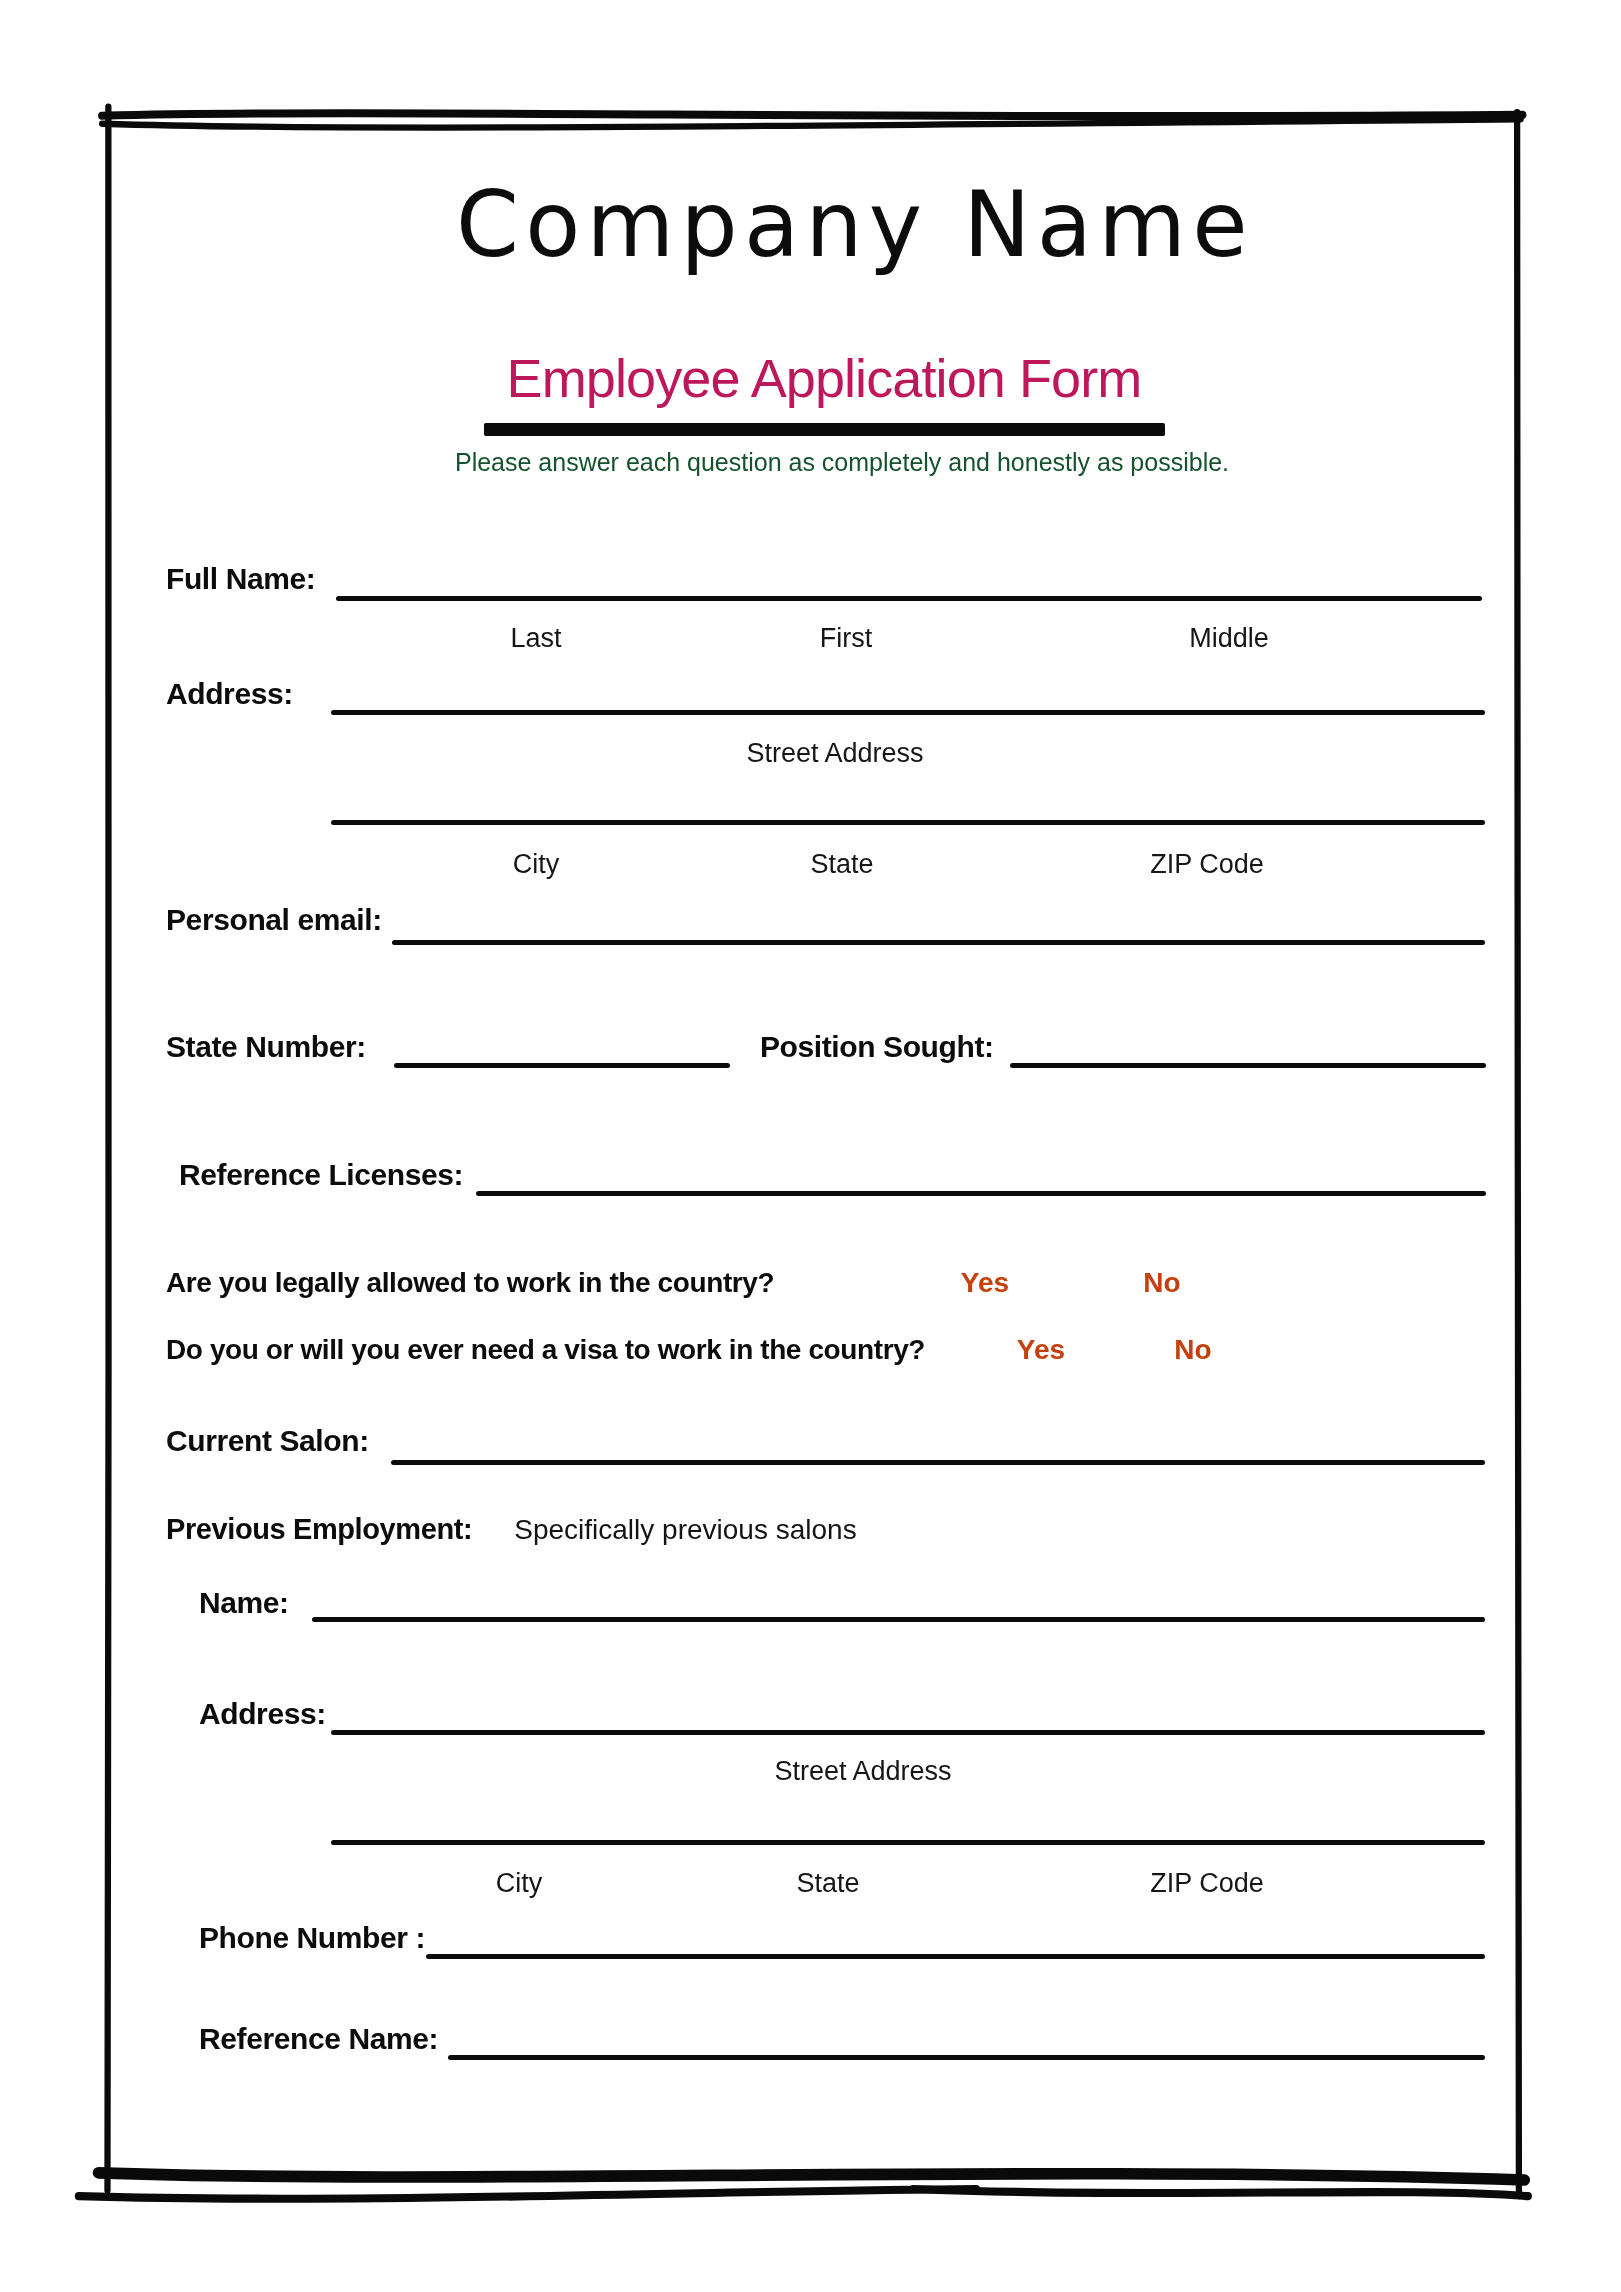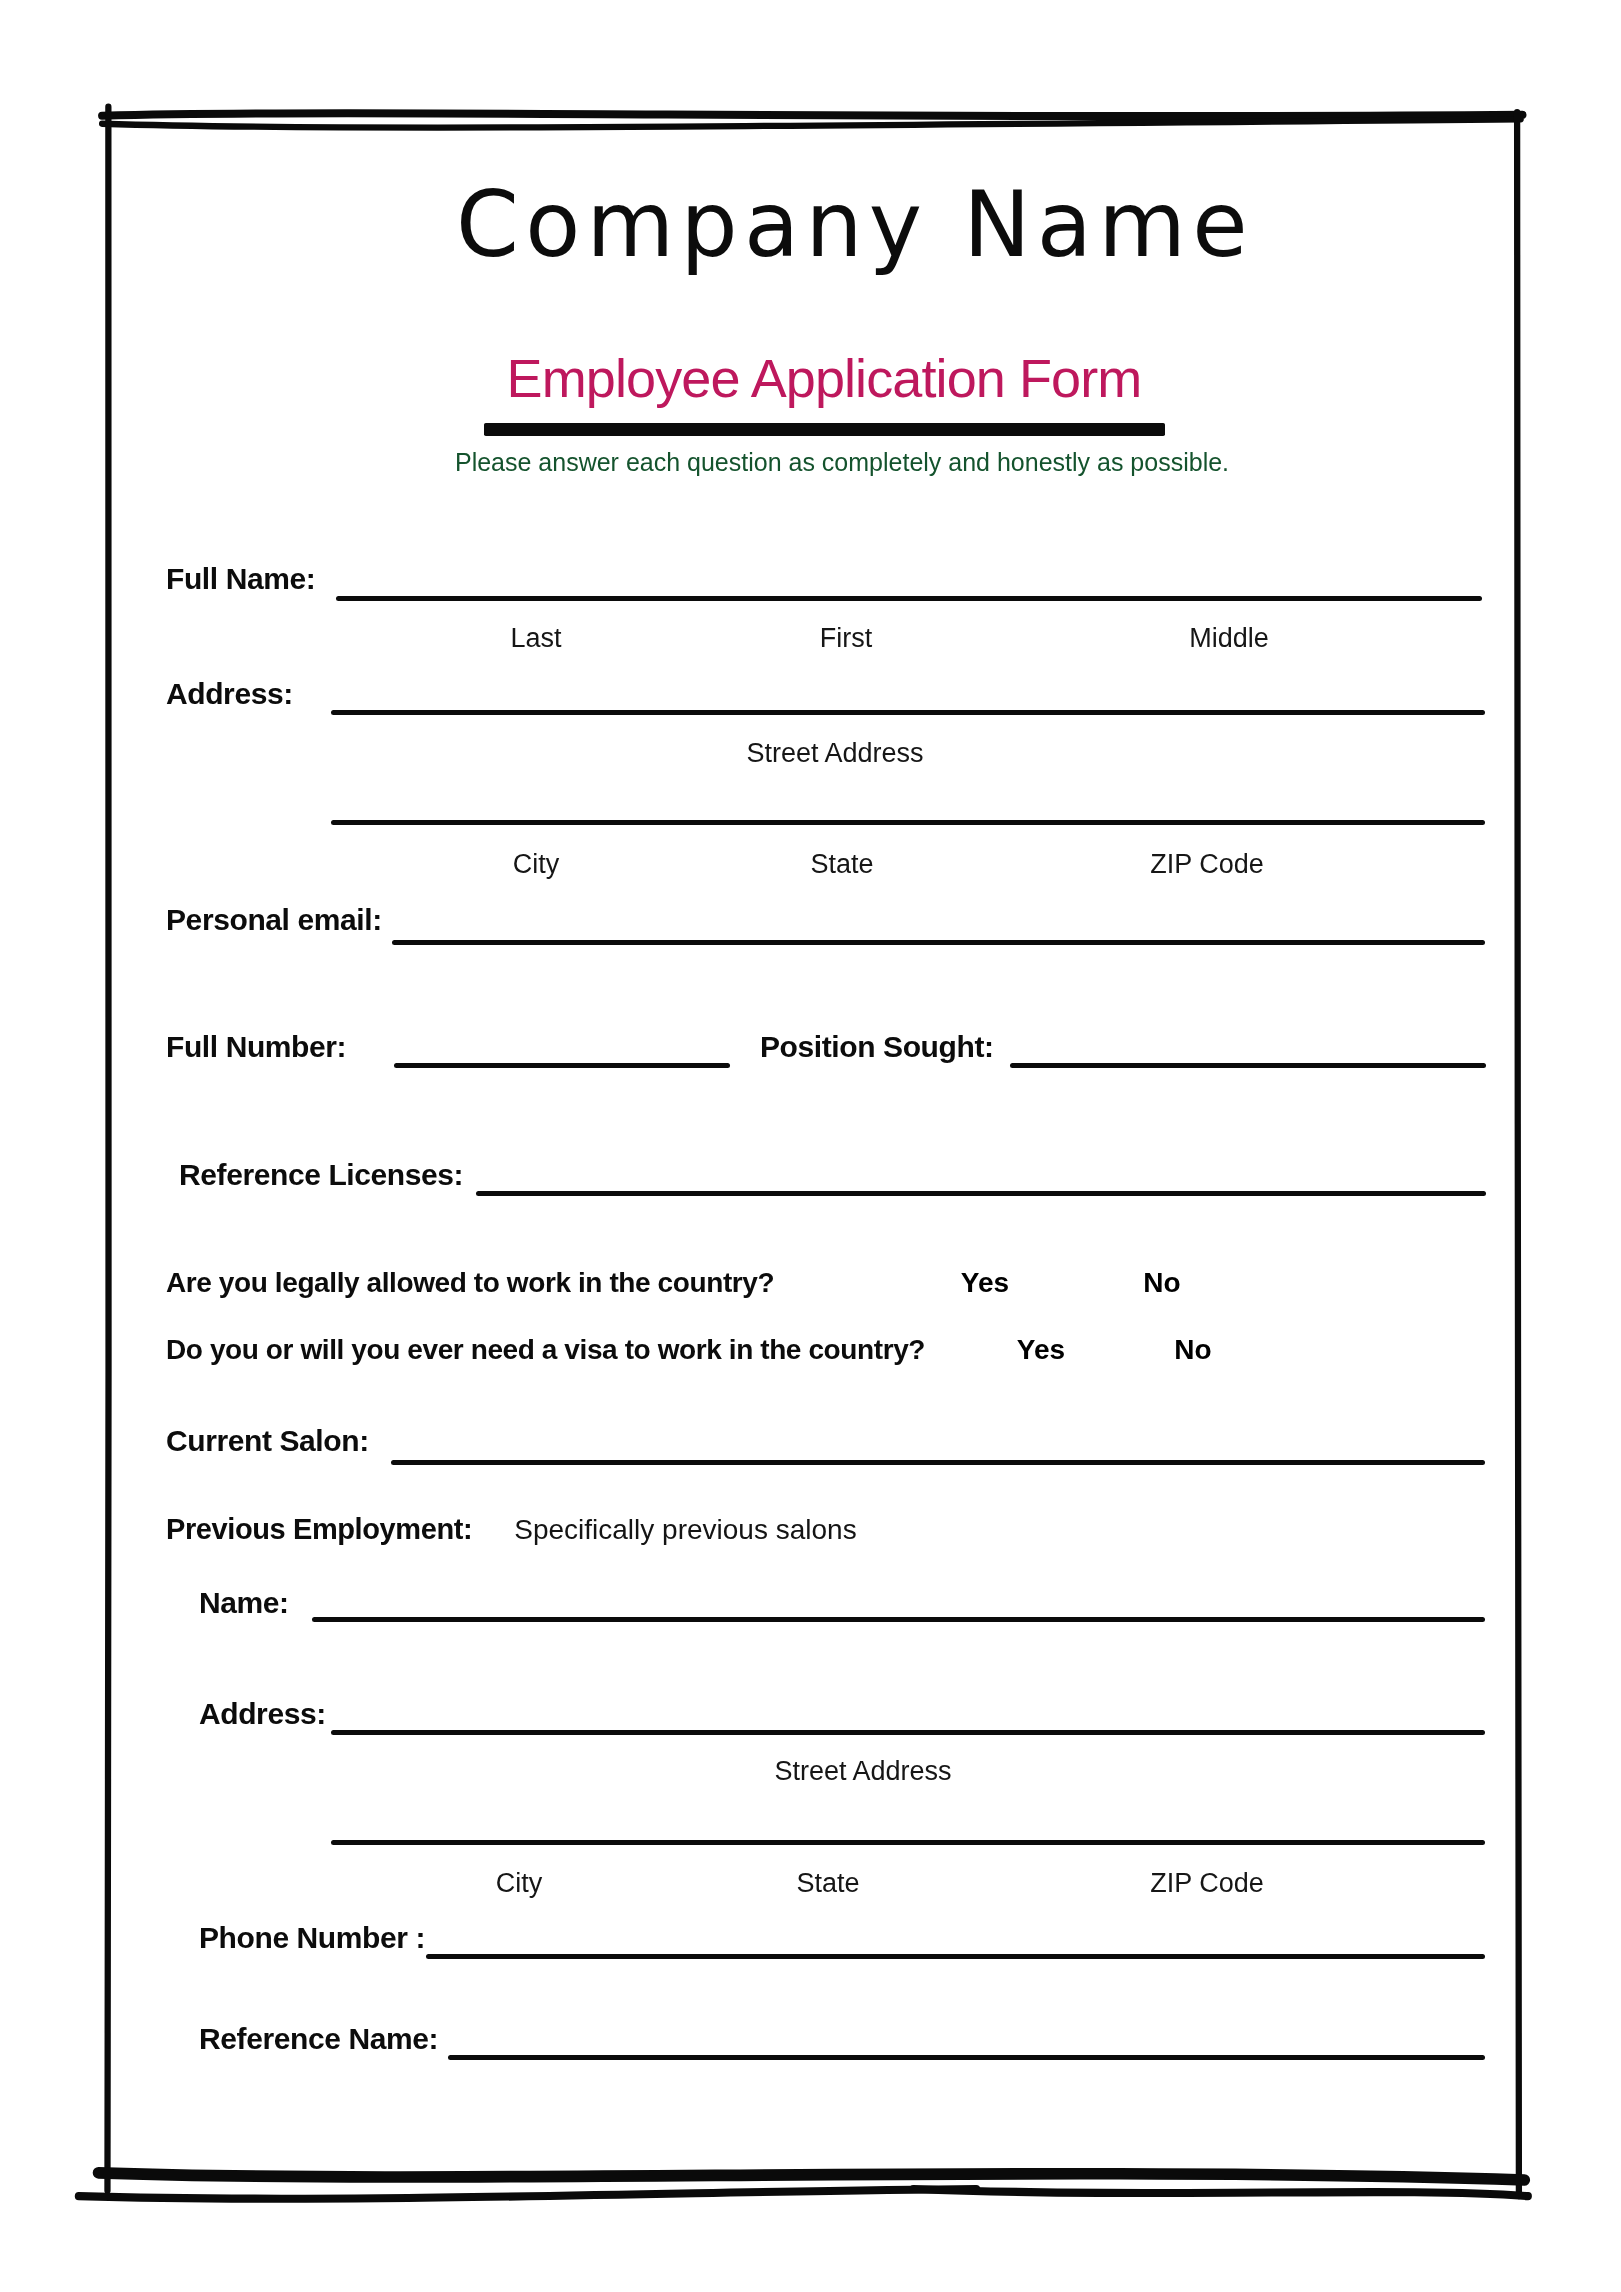--- a/index.html
+++ b/index.html
@@ -58,21 +58,21 @@
   .q {   
     font-size: 28px;
     font-weight: bold;
     color: #0c0c0c;
     line-height: 1;
     letter-spacing: -0.4px;
   }
   .opt { 
     font-size: 28px;
     font-weight: bold;
-    color: #000000;
+    color: #c2410c;
     line-height: 1;
   }
   .note {
     font-size: 28px;
     font-weight: 400;
     color: #141414;
     line-height: 1;
   }
   .prev-row { display: flex; align-items: baseline; gap: 9px; }
   .ln {  
@@ -119,21 +119,21 @@
   <div class="abs center sl" style="left:835px; top:740px;">Street Address</div>
 
   <div class="ln" style="left:331px; top:820px; width:1154px;"></div>
   <div class="abs center sl" style="left:536px; top:851px;">City</div>
   <div class="abs center sl" style="left:842px; top:851px;">State</div>
   <div class="abs center sl" style="left:1207px; top:851px;">ZIP Code</div>
 
   <div class="abs bl" style="left:166px; top:905px;">Personal email:</div>
   <div class="ln" style="left:392px; top:940px; width:1093px;"></div>
 
-  <div class="abs bl" style="left:166px; top:1032px;">Full Number:</div>
+  <div class="abs bl" style="left:166px; top:1032px;">State Number:</div>
   <div class="ln" style="left:394px; top:1063px; width:336px;"></div>
   <div class="abs bl" style="left:760px; top:1032px;">Position Sought:</div>
   <div class="ln" style="left:1010px; top:1063px; width:476px;"></div>
 
   <div class="abs bl" style="left:179px; top:1160px;">Reference Licenses:</div>
   <div class="ln" style="left:476px; top:1191px; width:1010px;"></div>
 
   <div class="abs q" style="left:166px; top:1269px;">Are you legally allowed to work in the country?</div>
   <div class="abs center opt" style="left:985px; top:1269px;">Yes</div>
   <div class="abs center opt" style="left:1162px; top:1269px;">No</div>

